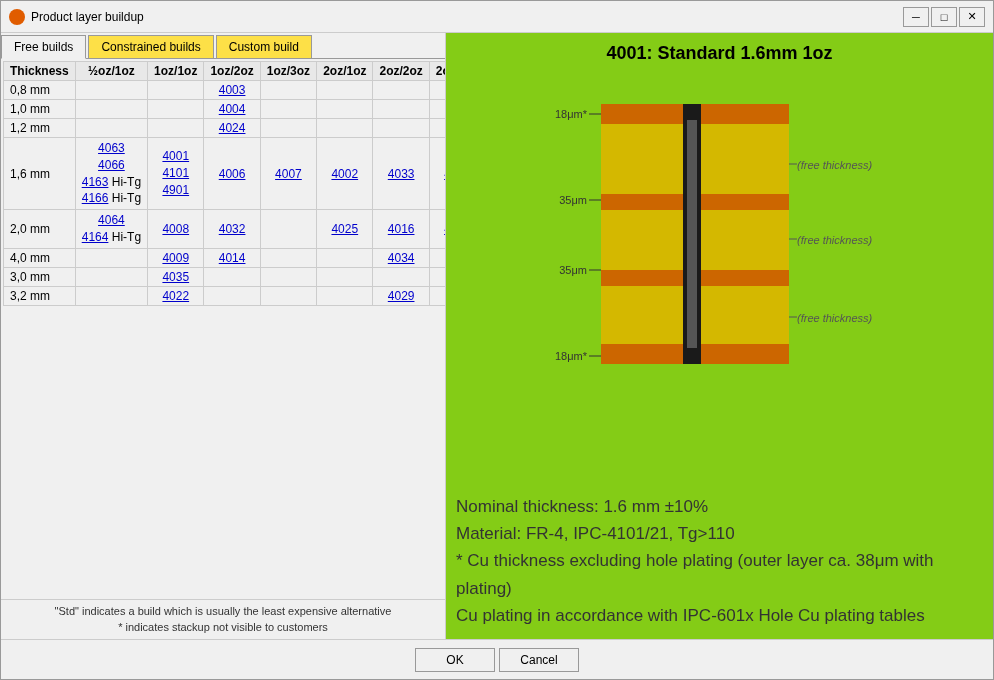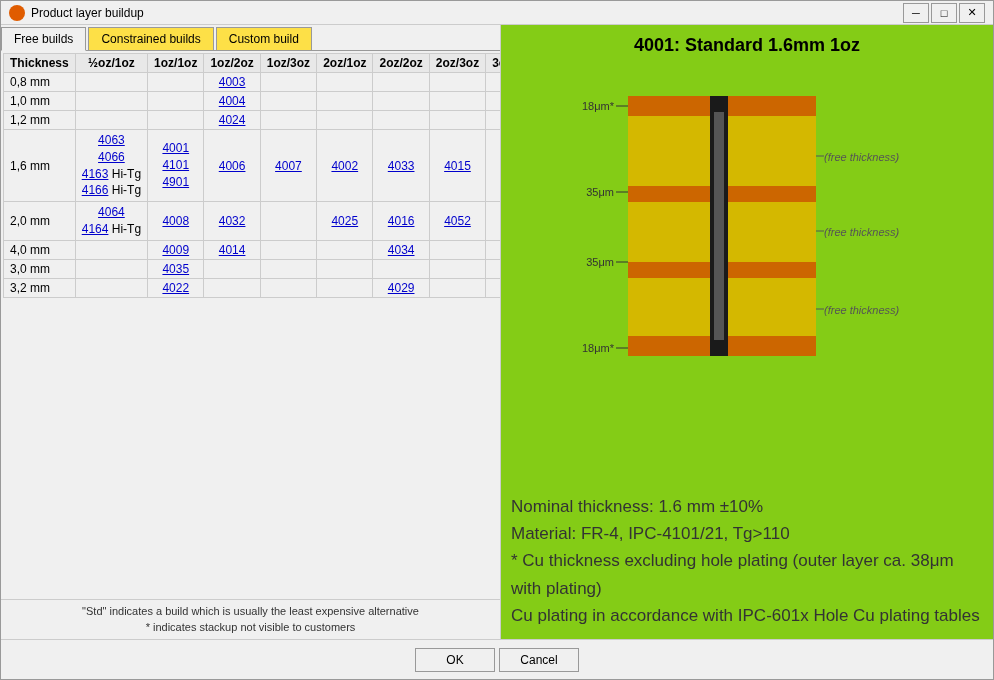--- a/index.html
+++ b/index.html
@@ -16,21 +16,21 @@
       width: 994px;
       height: 680px;
       background: #f0f0f0;
       border: 1px solid #999;
       display: flex;
       flex-direction: column;
     }
 
     .title-bar {
       background: #f0f0f0;
-      height: 24px;
+      height: 32px;
       display: flex;
       align-items: center;
       padding: 0 8px;
       border-bottom: 1px solid #ccc;
       user-select: none;
     }
 
     .title-bar-icon {
       width: 16px;
       height: 16px;
@@ -63,21 +63,21 @@
       font-size: 11px;
     }
 
     .main-content {
       display: flex;
       flex: 1;
       overflow: hidden;
     }
 
     .left-panel {
-      width: 500px;
+      width: 445px;
       display: flex;
       flex-direction: column;
       border-right: 1px solid #ccc;
     }
 
     .tabs {
       display: flex;
       border-bottom: 1px solid #999;
       background: #f0f0f0;
     }

